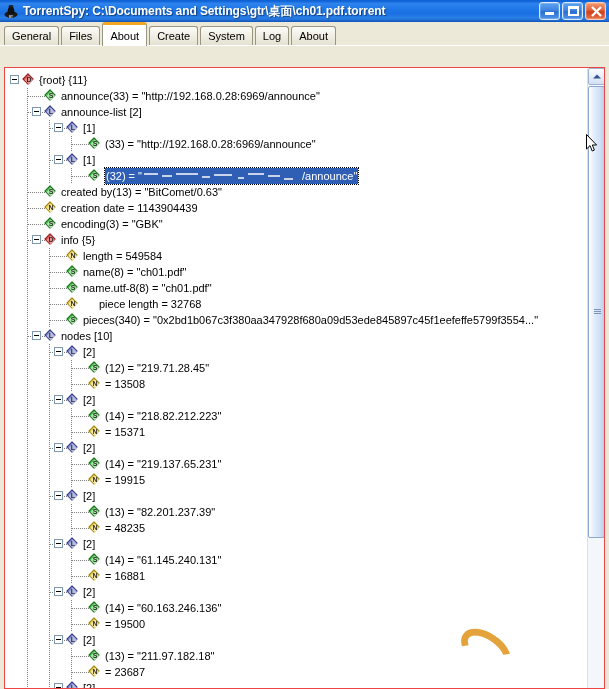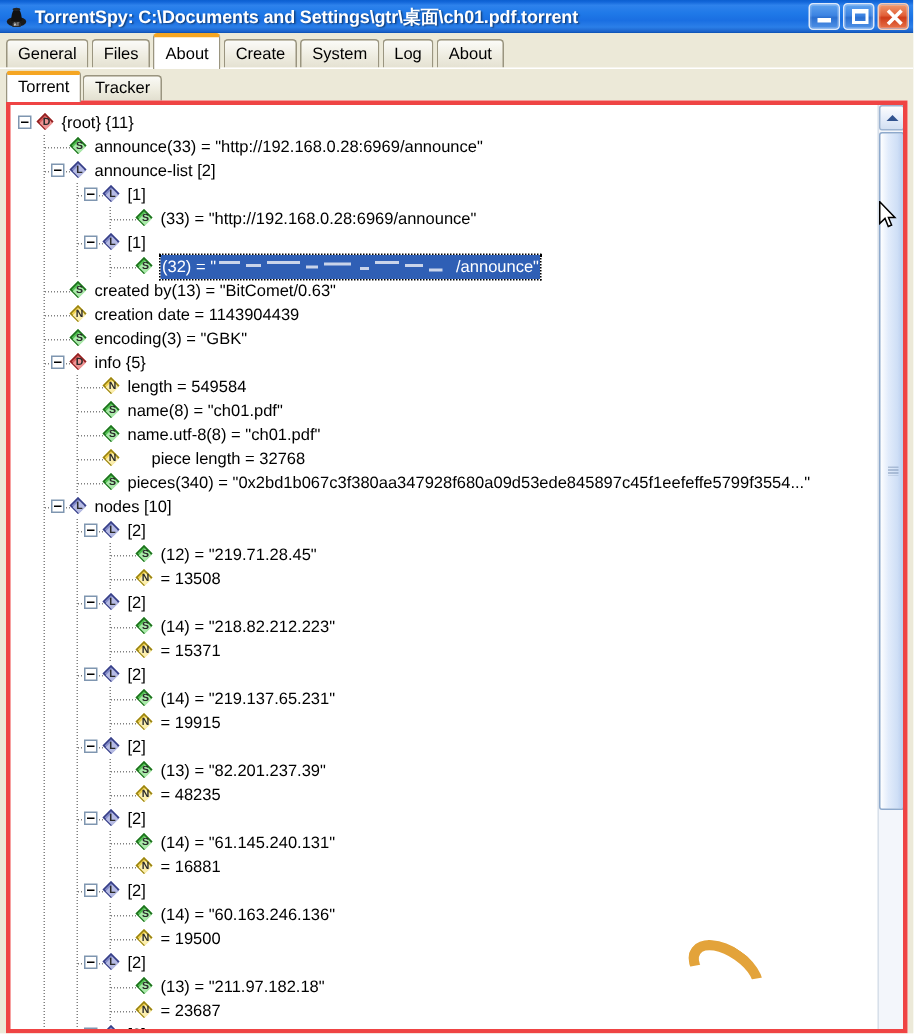--- a/index.html
+++ b/index.html
@@ -134,21 +134,21 @@
     border-top: 3px solid #f5a623;
     line-height: 17px;
     position: relative; z-index: 3;
   }
 
   
   .treebox {
     position: absolute; left: 4px; top: 21px;
     width: 601px; height: 622px;
     background: #ffffff;
-    border: 3px solid #ef4444;
+    border: 1px solid #ef4444;
     overflow: hidden;
   }
   .tree-scroll-area {
     position: absolute; left: 0; top: 0;
     width: 583px; height: 620px;
     overflow: hidden;
   }
 
   
   .row {
@@ -395,24 +395,20 @@
       <div class="tab">
         <span>Log</span>
       </div>
       <div class="tab">
         <span>About</span>
       </div>
     </div>
 
   <div class="panel">
 
-    <div class="subtabstrip" id="sub-tabs">
-        <div class="subtab active"><span>Torrent</span></div>
-        <div class="subtab"><span>Tracker</span></div>
-      </div>
 
     <div class="treebox">
       <div class="tree-scroll-area" id="tree-rows" style="padding-top: 0px;">
           <div class="row" style="top: 4px; position: absolute; left: 0px;">
             <span class="expander" style="left: 5px;"></span>
             <span class="ico dict" style="left: 18px;">
               <span class="dia"></span>
               <span class="dia2"></span>
               <span class="lt">D</span>
             </span>

